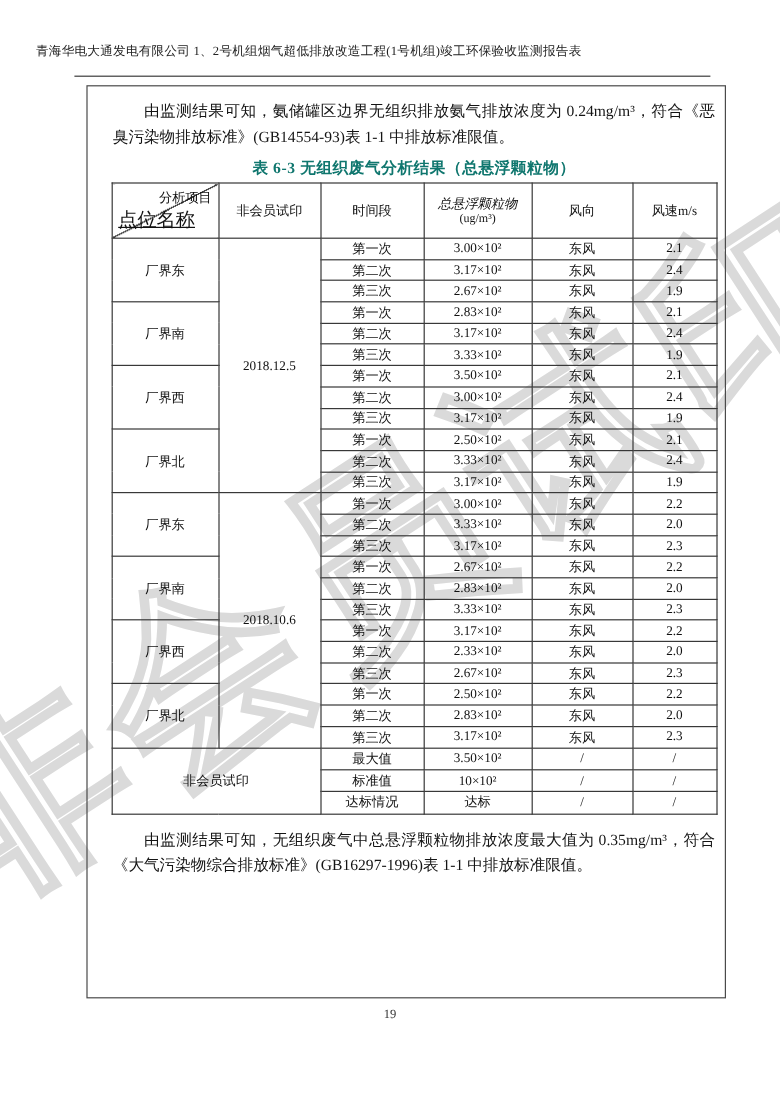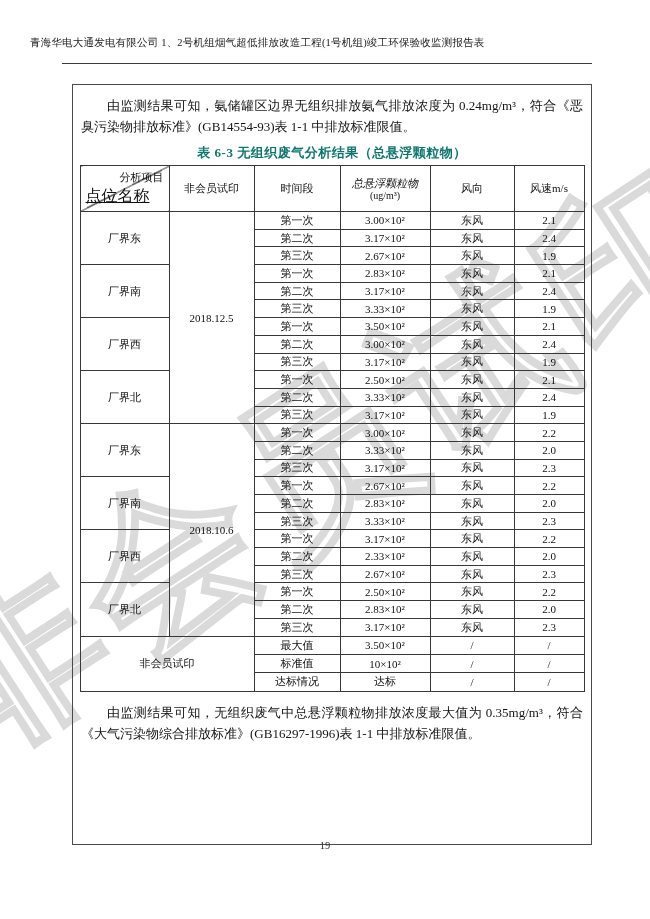--- a/index.html
+++ b/index.html
@@ -21,22 +21,22 @@
     position:absolute;left:-140px;top:170px;width:930px;height:580px;
     display:flex;align-items:center;justify-content:center;
     transform:rotate(-33deg);
     font-size:175px;font-weight:bold;letter-spacing:8px;white-space:nowrap;
     color:rgba(210,210,210,0.45);
     -webkit-text-fill-color:transparent;
     -webkit-text-stroke:2.5px #dadada;
     z-index:0;pointer-events:none;
   }
   .frame{
-    position:absolute;top:84px;left:72px;width:518px;height:759px;
-    border:1px solid #4a4a4a;z-index:1;background:transparent;
+    position:absolute;top:71px;left:72px;width:518px;height:759px;
+    border:1px solid #4a4a4a;z-index:1;background:transparent;padding-left:13px;
   }
   .para{
     margin:10px 8px 0 8px;font-size:13px;line-height:21px;
     text-indent:2em;text-align:justify;color:#141414;
   }
   .table-title{
     text-align:center;font-weight:bold;font-size:13px;
     margin-top:7px;letter-spacing:0.5px;color:#0f766e;
   }
   table.mon{

